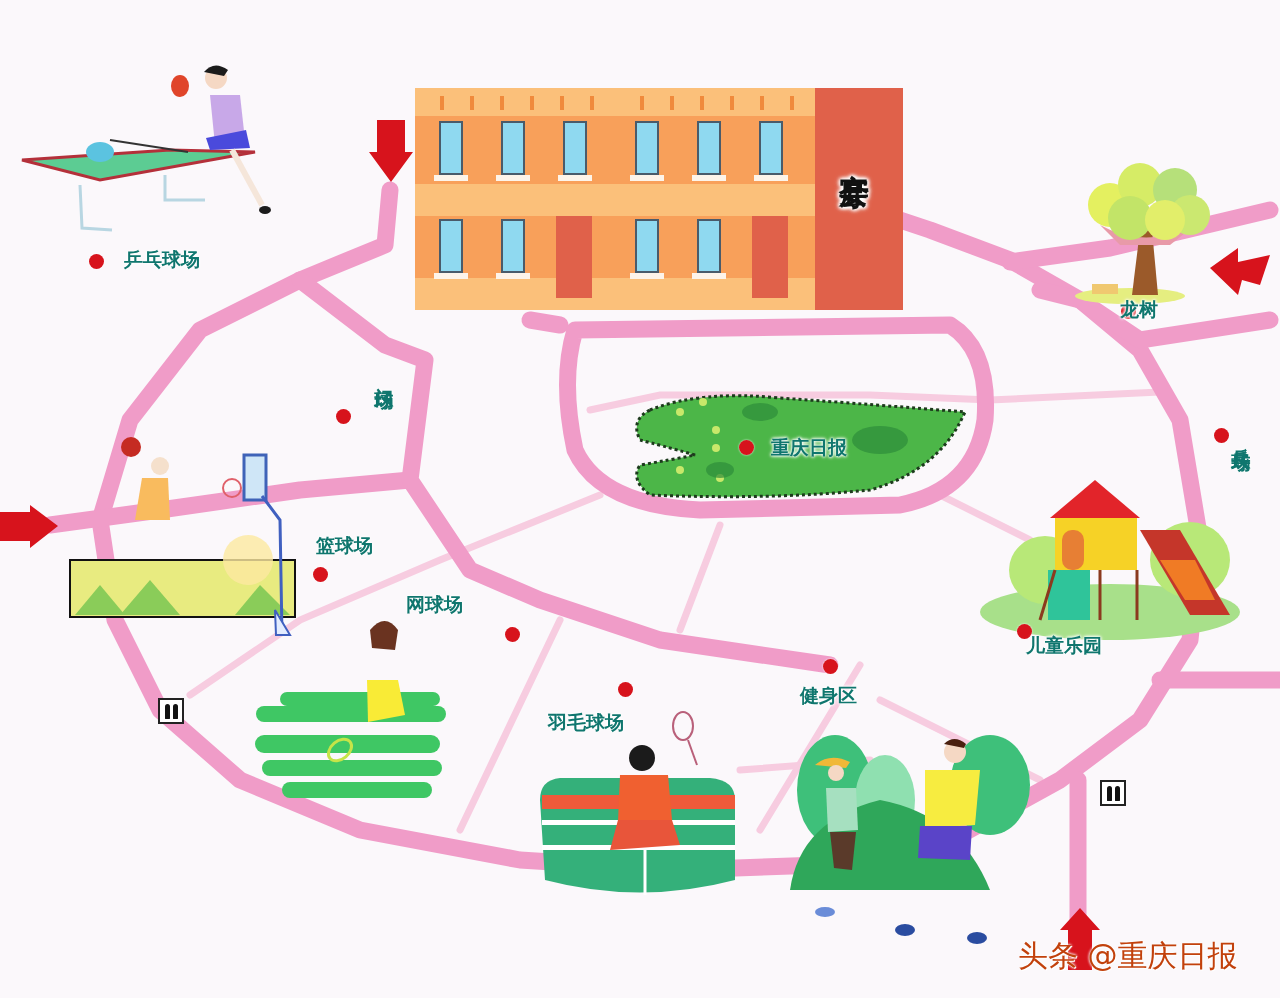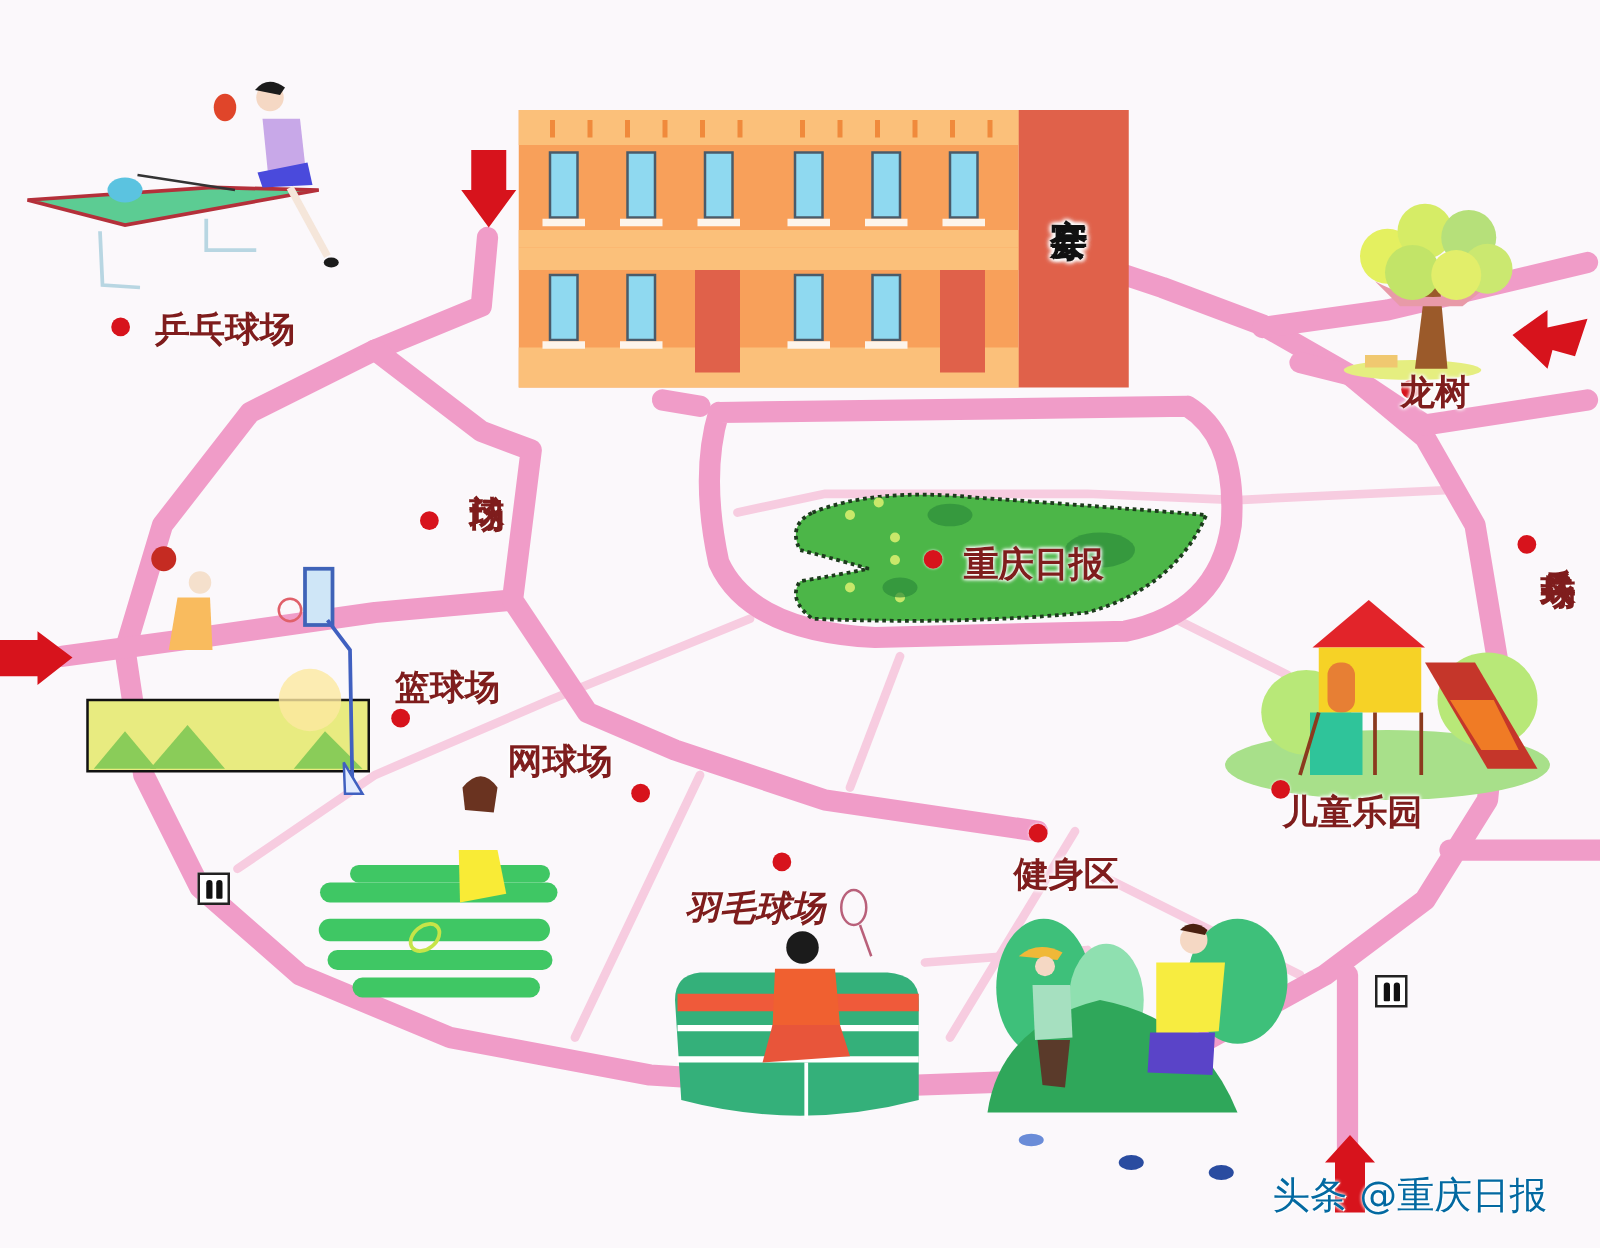--- a/index.html
+++ b/index.html
@@ -7,41 +7,41 @@
     width: 1280px; height: 998px; overflow: hidden;
     background: #fbf8fb;
     font-family: "DejaVu Sans", "Liberation Sans", sans-serif;
     position: relative;
   }
   #map { position: absolute; left: 0; top: 0; width: 1280px; height: 998px; }
   .label {
     position: absolute;
     font-family: "DejaVu Sans", "Liberation Sans", sans-serif;
     font-weight: bold;
-    color: #7f1d1d;
-    font-size: 28px;
+    color: #0f766e;
+    font-size: 19px;
     line-height: 1;
     white-space: nowrap;
     text-shadow: 0 0 3px #fff, 0 0 3px #fff, 0 0 4px #fff;
   }
   .label.vertical { writing-mode: vertical-rl; text-orientation: upright; letter-spacing: 2px; }
   .dot {
     position: absolute; width: 15px; height: 15px; border-radius: 50%;
     background: #d7131c; box-shadow: 0 0 2px #fff;
   }
   .building-label {
     position: absolute; left: 833px; top: 150px;
     writing-mode: vertical-rl; text-orientation: upright;
     font-size: 30px; font-weight: bold; color: #111; letter-spacing: 4px;
     font-family: "DejaVu Sans", "Liberation Sans", sans-serif;
     text-shadow: 0 0 4px #fff, 0 0 4px #fff, 0 0 4px #fff, 0 0 6px #fff;
   }
   .watermark {
     position: absolute; left: 1018px; top: 936px;
-    font-size: 30px; color: #0369a1; font-weight: normal;
+    font-size: 30px; color: #c2410c; font-weight: normal;
     font-family: "DejaVu Sans", "Liberation Sans", sans-serif;
     text-shadow: 0 0 3px #fff, 0 0 3px #fff, 1px 1px 0 #fff;
   }
   .toilet {
     position: absolute; width: 26px; height: 26px;
     border: 2px solid #222; background: #fff;
     display: flex; align-items: center; justify-content: center; gap: 3px;
     box-sizing: border-box;
   }
   .toilet span { width: 5px; height: 15px; background: #111; border-radius: 3px 3px 1px 1px; display: block; }
@@ -286,24 +286,24 @@
 <div class="dot" style="left:1214px; top:428px;"></div>
 <div class="label vertical" style="left:1232px; top:432px;">乒乓球场</div>
 
 <div class="dot" style="left:1017px; top:624px;"></div>
 <div class="label" style="left:1026px; top:636px;text-align:right;">儿童乐园</div>
 
 <div class="label" style="left:406px; top:595px;">网球场</div>
 <div class="dot" style="left:505px; top:627px;"></div>
 
 <div class="dot" style="left:618px; top:682px;"></div>
-<div class="label" style="left:548px; top:713px;font-style:italic;">羽毛球场</div>
+<div class="label" style="left:548px; top:713px;">羽毛球场</div>
 
 <div class="dot" style="left:823px; top:659px;"></div>
-<div class="label" style="left:800px; top:686px;margin-left:11px;">健身区</div>
+<div class="label" style="left:800px; top:686px;">健身区</div>
 
 <div class="building-label">宴会厅</div>
 
 <div class="toilet" style="left:158px; top:698px;">
     <span></span>
     <span></span>
   </div>
 <div class="toilet" style="left:1100px; top:780px;">
     <span></span>
     <span></span>

